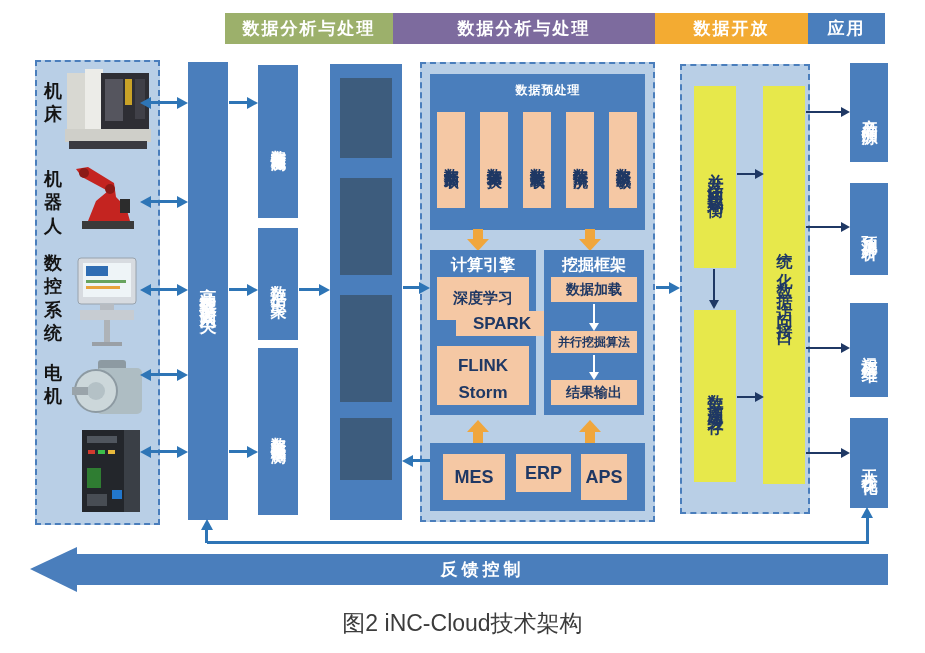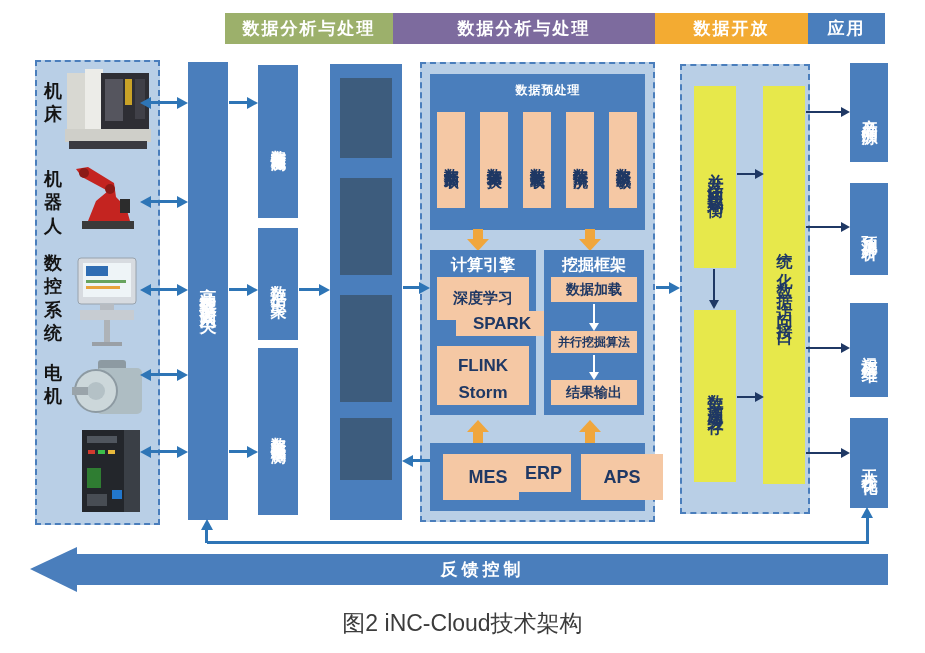--- a/index.html
+++ b/index.html
@@ -183,23 +183,23 @@
   <div class="wln" style="left:593px;top:355px;width:2px;height:17px;"></div>
   <div class="tri wtd" style="left:589px;top:372px;"></div>
   <div class="salmon" style="left:551px;top:380px;width:86px;height:25px;font-size:14px;">结果输出</div>
 
   <div class="tri otu" style="left:467px;top:420px;"></div>
   <div class="oln" style="left:473px;top:432px;width:10px;height:11px;"></div>
   <div class="tri otu" style="left:579px;top:420px;"></div>
   <div class="oln" style="left:585px;top:432px;width:10px;height:11px;"></div>
 
   <div class="bluebox" style="left:430px;top:443px;width:215px;height:68px;"></div>
-  <div class="salmon" style="left:443px;top:454px;width:62px;height:46px;font-size:18px;padding-left:14px;">MES</div>
+  <div class="salmon" style="left:443px;top:454px;width:62px;height:46px;font-size:18px;">MES</div>
   <div class="salmon" style="left:516px;top:454px;width:55px;height:38px;font-size:18px;">ERP</div>
-  <div class="salmon" style="left:581px;top:454px;width:82px;height:46px;font-size:18px;">APS</div>
+  <div class="salmon" style="left:581px;top:454px;width:46px;height:46px;font-size:18px;">APS</div>
 
   <div class="panel" style="left:680px;top:64px;width:130px;height:450px;"></div>
   <div class="yellow" style="left:694px;top:86px;width:42px;height:182px;">
     <span class="vtn" style="font-size:16px;letter-spacing:4px;">并发访问负载均衡</span>
   </div>
   <div class="yellow" style="left:694px;top:310px;width:42px;height:172px;">
     <span class="vtn" style="font-size:16px;letter-spacing:5px;">数据高速缓存</span>
   </div>
   <div class="yellow" style="left:763px;top:86px;width:42px;height:398px;">
     <span class="vtn" style="font-size:16px;letter-spacing:10px;">统一化数据访问接口</span>

